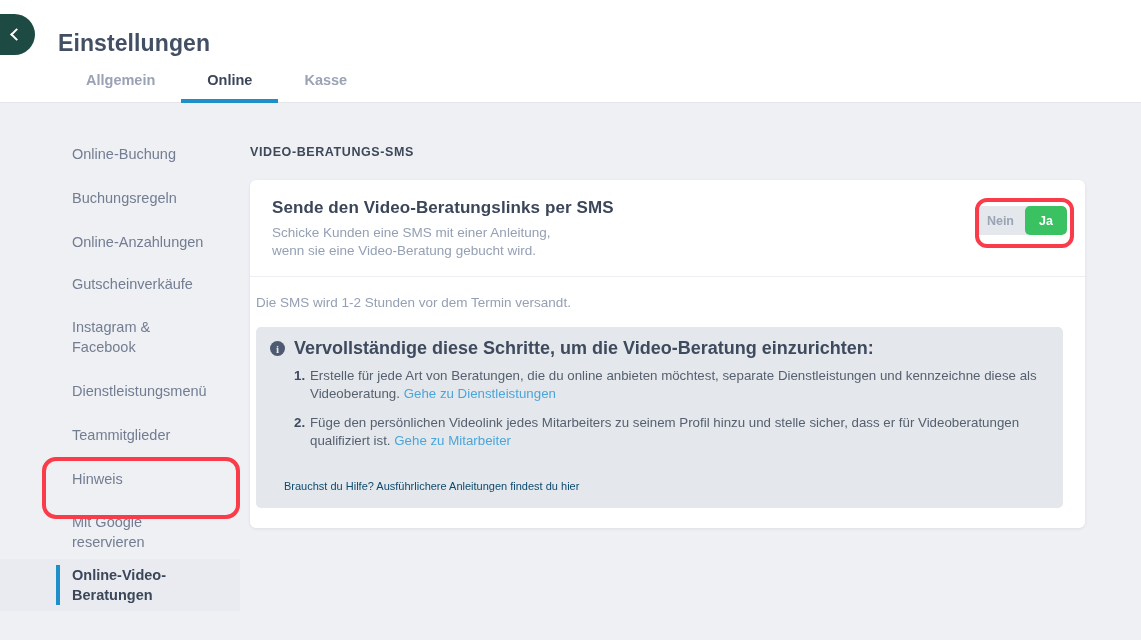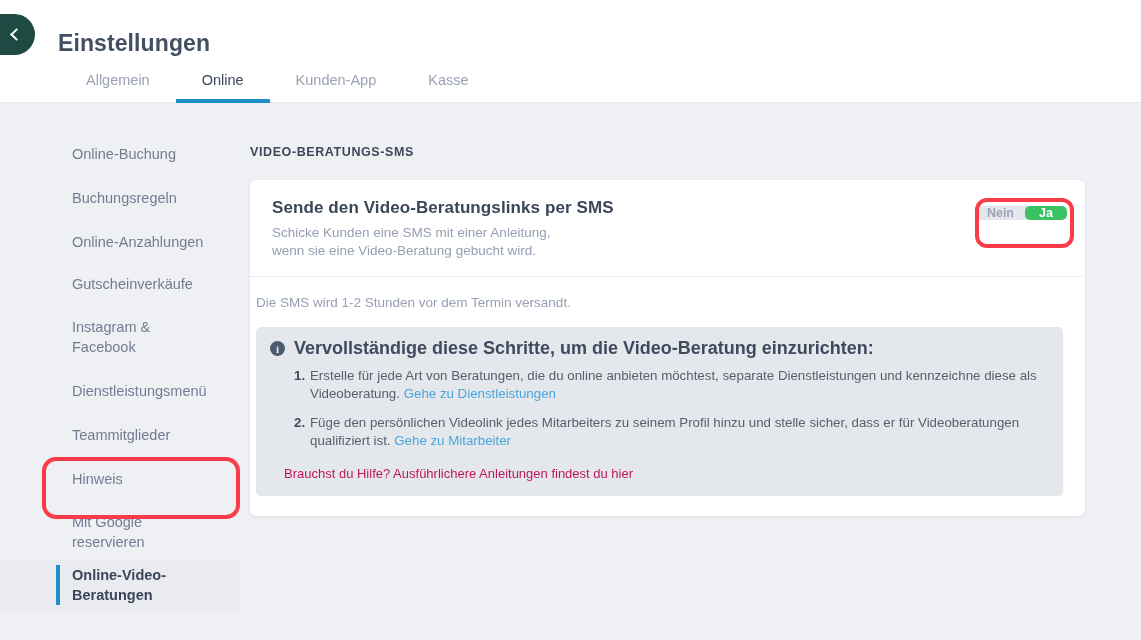--- a/index.html
+++ b/index.html
@@ -66,21 +66,21 @@
     top: 62px;
     height: 41px;
     display: flex;
     align-items: flex-start;
   }
   .tab {
     position: relative;
     height: 41px;
     padding: 0 26px;
     font-size: 14.5px;
-    font-weight: normal;
+    font-weight: bold;
     color: #9aa2b4;
     cursor: pointer;
     display: flex;
     align-items: flex-start;
     padding-top: 10px;
     white-space: nowrap;
   }
   .tab.active { color: #3b4659; }
   .tab.active::after {
     content: "";
@@ -202,21 +202,21 @@
   .card-head-sub span { display: block; }
 
   .toggle {
     position: absolute;
     right: 18px;
     top: 26px;
     display: flex;
     border-radius: 5px;
     overflow: hidden;
     background: #e4e7ec;
-    height: 14px;
+    height: 29px;
   }
   .toggle-opt {
     display: flex;
     align-items: center;
     justify-content: center;
     min-width: 42px;
     padding: 0 11px;
     font-size: 12.5px;
     font-weight: bold;
     color: #9aa4b5;
@@ -290,45 +290,42 @@
     color: #3e4a5d;
     font-size: 13.3px;
   }
   a.link, .link {
     color: #4aa6da;
     text-decoration: none;
     cursor: pointer;
   }
   .help-link {
     display: inline-block;
-    margin-top: 16px;
+    margin-top: 30px;
     margin-left: 14px;
-    font-size: 13px;
-    color: #be185d;
+    font-size: 11px;
+    color: #0c4a6e;
     cursor: pointer;
   }
 </style>
 </head>
 <body>
 
 <div class="app-header">
   <div class="back-button">
     <span class="back-chevron"></span>
   </div>
   <div class="page-title">Einstellungen</div>
 
   <div class="tab-bar">
     <div class="tab">
       <span>Allgemein</span>
     </div>
     <div class="tab active">
       <span>Online</span>
-    </div>
-    <div class="tab">
-      <span>Kunden-App</span>
     </div>
     <div class="tab">
       <span>Kasse</span>
     </div>
   </div>
 </div>
 
 <div class="content-wrap">
 
   <nav class="sidebar">

